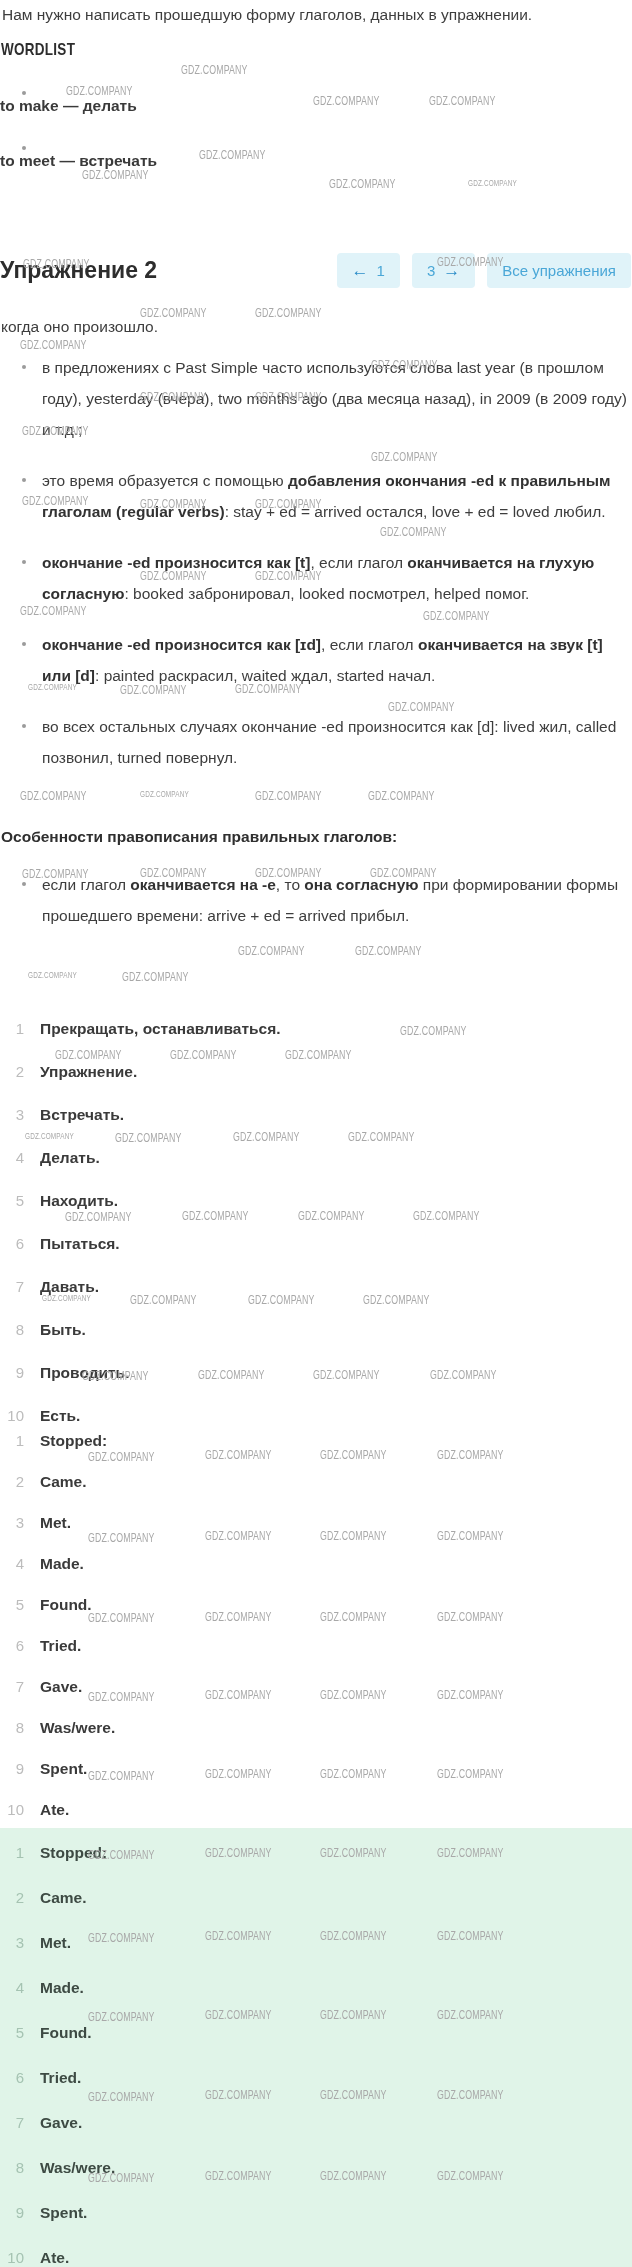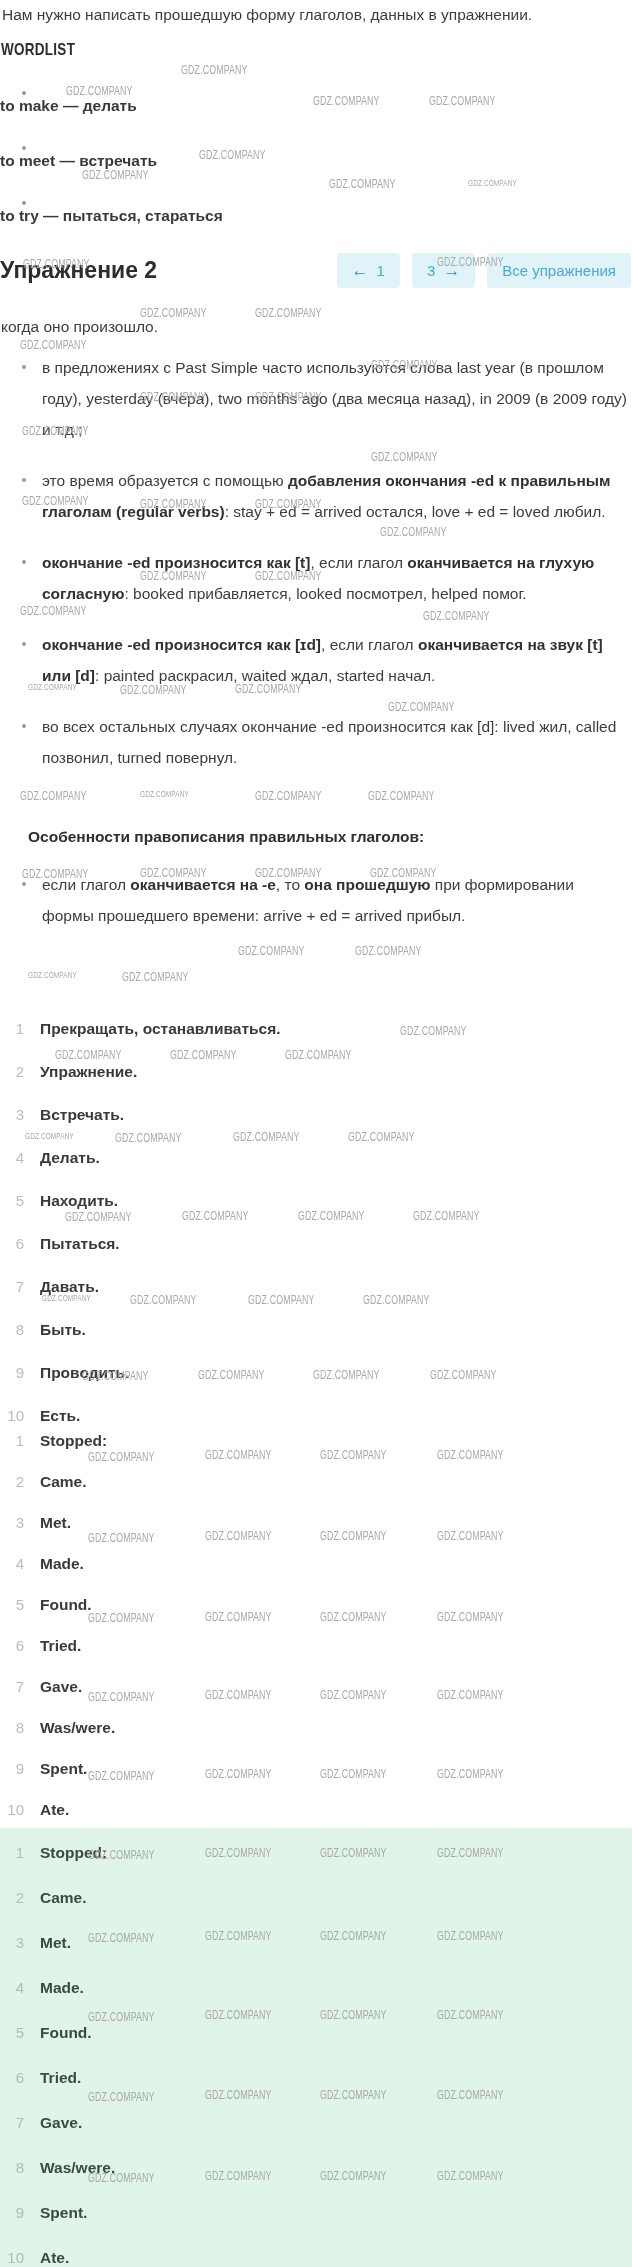--- a/index.html
+++ b/index.html
@@ -44,21 +44,21 @@
   .bullets { position:absolute; left:0; right:0; list-style:none; }
   #bullets1 { top:352px; }
   #bullets2 { top:869px; }
   .bullets li { display:flex; align-items:flex-start; margin-bottom:20px;
                 font-size:15.5px; line-height:31px; color:#3d3d3d; }
   .bullets .dot { margin-top:13px; }
   .bullets .content { flex:1; padding-right:4px; }
   .bullets b { font-weight:700; color:#323232; }
 
   .subheading { position:absolute; top:828px; left:1px; font-size:15.5px;
-                font-weight:700; color:#2f2f2f;padding-left:27px; }
+                font-weight:700; color:#2f2f2f; }
 
   .numlist { position:absolute; left:0; right:0; list-style:none; }
   #tasks { top:1018px; }
   #answers { top:1430px; }
   .numlist li { display:flex; align-items:flex-start; line-height:22px;
                 font-size:15.5px; font-weight:600; color:#3a3a3a; }
   #tasks li { margin-bottom:21px; }
   #answers li { margin-bottom:19px; }
   .numlist .num { flex:none; width:24px; text-align:right; margin-right:16px;
                   font-size:15px; font-weight:400; color:#bcbcbc; }
@@ -183,24 +183,20 @@
   <h3 class="wordlist-title">WORDLIST</h3>
   <ul class="wordlist" id="wordlist">
       <li>
         <span class="dot"></span>
         <span class="wtext">to make — делать</span>
       </li>
       <li>
         <span class="dot"></span>
         <span class="wtext">to meet — встречать</span>
       </li>
-      <li>
-        <span class="dot"></span>
-        <span class="wtext">to try — пытаться, стараться</span>
-      </li>
     </ul>
 
   <div class="ex-header">
     <h1 class="ex-title">Упражнение 2</h1>
     <div class="nav">
       <button>
         <span class="arrow">←</span>
         <span>1</span>
       </button>
       <button>
@@ -217,38 +213,38 @@
       <li>
         <span class="dot"></span>
         <span class="content"><span>в предложениях с Past Simple часто используются слова last year (в прошлом году), yesterday (вчера), two months ago (два месяца назад), in 2009 (в 2009 году) и т.д.;</span></span>
       </li>
       <li>
         <span class="dot"></span>
         <span class="content"><span>это время образуется с помощью </span><b>добавления окончания -ed к правильным глаголам (regular verbs)</b><span>: stay + ed = arrived остался, love + ed = loved любил.</span></span>
       </li>
       <li>
         <span class="dot"></span>
-        <span class="content"><b>окончание -ed произносится как [t]</b><span>, если глагол </span><b>оканчивается на глухую согласную</b><span>: booked прибавляется, looked посмотрел, helped помог.</span></span>
+        <span class="content"><b>окончание -ed произносится как [t]</b><span>, если глагол </span><b>оканчивается на глухую согласную</b><span>: booked забронировал, looked посмотрел, helped помог.</span></span>
       </li>
       <li>
         <span class="dot"></span>
         <span class="content"><b>окончание -ed произносится как [ɪd]</b><span>, если глагол </span><b>оканчивается на звук [t] или [d]</b><span>: painted раскрасил, waited ждал, started начал.</span></span>
       </li>
       <li>
         <span class="dot"></span>
         <span class="content"><span>во всех остальных случаях окончание -ed произносится как [d]: lived жил, called позвонил, turned повернул.</span></span>
       </li>
     </ul>
 
   <p class="subheading">Особенности правописания правильных глаголов:</p>
 
   <ul class="bullets" id="bullets2">
       <li>
         <span class="dot"></span>
-        <span class="content"><span>если глагол </span><b>оканчивается на -е</b><span>, то </span><b>она прошедшую</b><span> при формировании формы прошедшего времени: arrive + ed = arrived прибыл.</span></span>
+        <span class="content"><span>если глагол </span><b>оканчивается на -е</b><span>, то </span><b>она согласную</b><span> при формировании формы прошедшего времени: arrive + ed = arrived прибыл.</span></span>
       </li>
     </ul>
 
   <ol class="numlist" id="tasks">
       <li>
         <span class="num">1</span>
         <span class="txt">Прекращать, останавливаться.</span>
       </li>
       <li>
         <span class="num">2</span>

